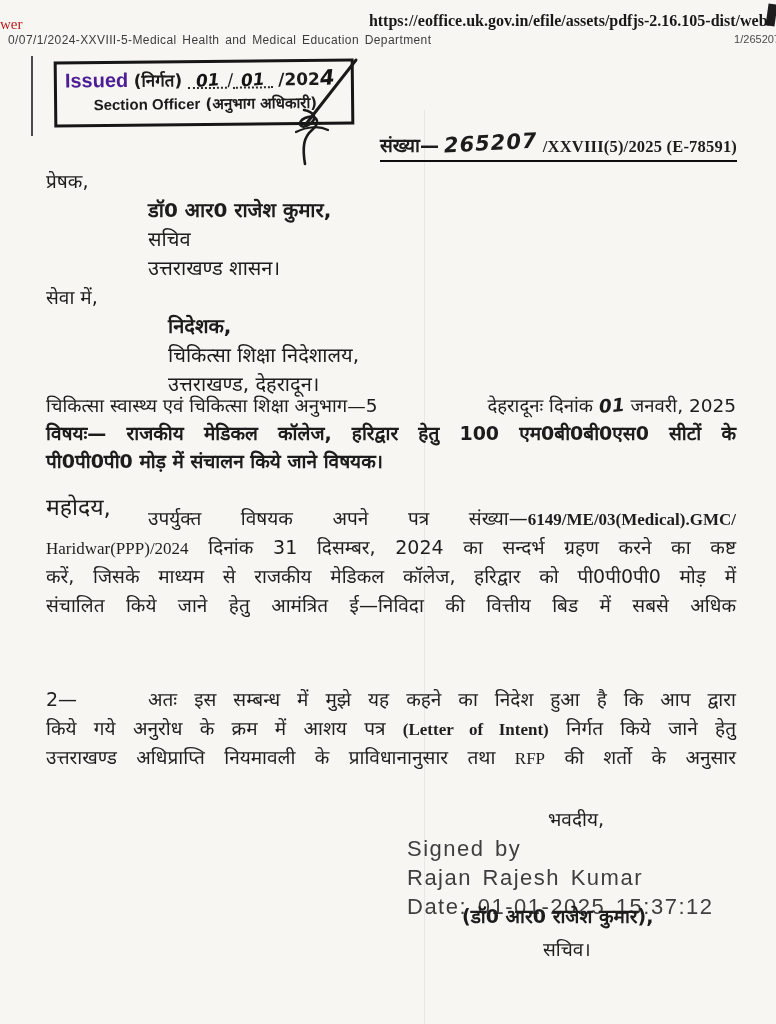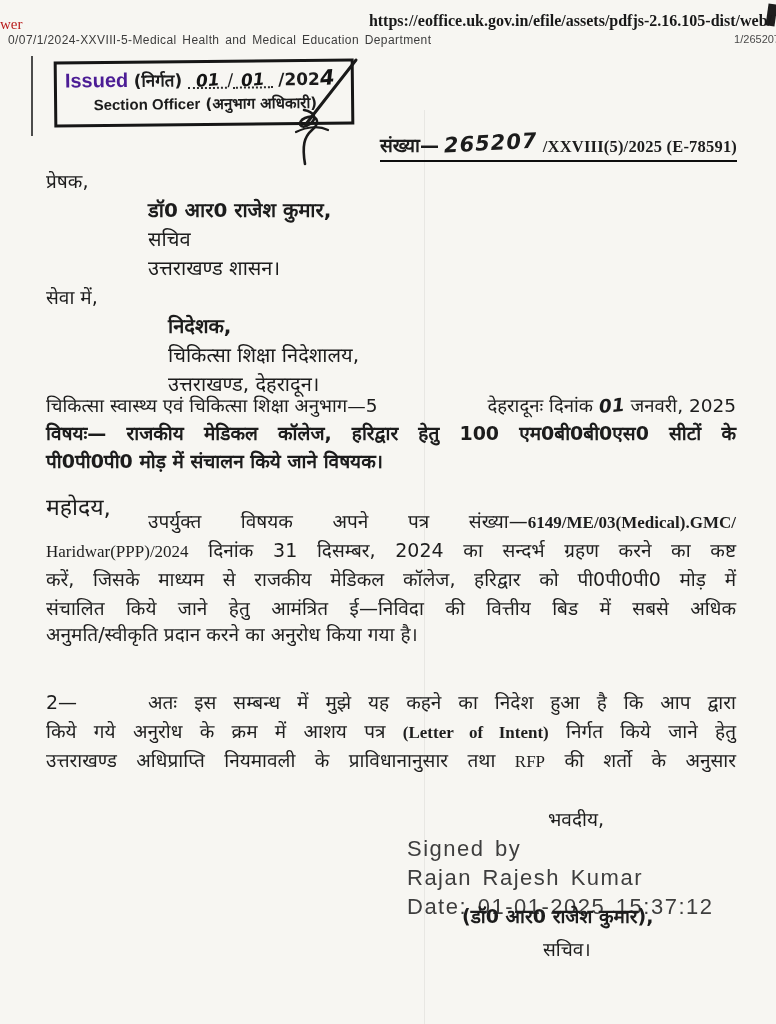--- a/index.html
+++ b/index.html
@@ -48,21 +48,21 @@
   .to-name{font-weight:bold;}
 
   .section-line{left:46px;top:392px;width:690px;display:flex;justify-content:space-between;font-size:18.5px;white-space:nowrap;}
   .hand-date{font-style:italic;font-weight:bold;display:inline-block;transform:rotate(-5deg);}
 
   .subj1{left:46px;top:420px;width:690px;font-weight:bold;font-size:19px;text-align:justify;text-align-last:justify;}
   .subj2{left:46px;top:448px;font-weight:bold;font-size:19px;}
   .salutation{left:46px;top:490px;font-size:23px;}
 
   .para{width:690px;font-size:19px;color:#1e1e1e;}
-  .pline{height:29px;line-height:33px;text-align:justify;text-align-last:justify;white-space:normal;}
+  .pline{height:29px;line-height:27px;text-align:justify;text-align-last:justify;white-space:normal;}
   .pline-last{height:29px;line-height:27px;text-align:left;}
   .indent1{padding-left:102px;box-sizing:border-box;}
   .latin-serif{font-family:"Liberation Serif",serif;font-size:17px;}
   .latin-bold{font-family:"Liberation Serif",serif;font-weight:bold;font-size:17px;}
   .p2l1{position:relative;padding-left:102px;box-sizing:border-box;}
   .p2num{position:absolute;left:0;top:0;}
 
   .valediction{left:548px;top:806px;font-size:19px;}
   .digsig{left:407px;top:834px;font-family:"Liberation Sans",sans-serif;font-size:22px;letter-spacing:1.5px;line-height:29px;color:#3e3e3e;word-spacing:3px;}
   .signatory-name{left:462px;top:903px;font-size:19px;font-weight:bold;white-space:nowrap;}
@@ -138,21 +138,20 @@
 <div class="abs dv para" style="left:46px;top:505px;">
   <div class="pline indent1">
     <span>उपर्युक्त विषयक अपने पत्र संख्या—</span><span class="latin-bold">6149/ME/03(Medical).GMC/</span>
   </div>
   <div class="pline">
     <span class="latin-serif">Haridwar(PPP)/2024</span>
     <span>दिनांक 31 दिसम्बर, 2024 का सन्दर्भ ग्रहण करने का कष्ट</span>
   </div>
   <div class="pline">करें, जिसके माध्यम से राजकीय मेडिकल कॉलेज, हरिद्वार को पी0पी0पी0 मोड़ में</div>
   <div class="pline">संचालित किये जाने हेतु आमंत्रित ई—निविदा की वित्तीय बिड में सबसे अधिक</div>
-  <div class="pline-last">अनुमति/स्वीकृति प्रदान करने का अनुरोध किया गया है।</div>
 </div>
 
 <div class="abs dv para" style="left:46px;top:686px;">
   <div class="pline p2l1">
     <span class="p2num">2—</span>
     <span>अतः इस सम्बन्ध में मुझे यह कहने का निदेश हुआ है कि आप द्वारा</span>
   </div>
   <div class="pline">
     <span>किये गये अनुरोध के क्रम में आशय पत्र</span>
     <span class="latin-bold">(Letter of Intent)</span>

